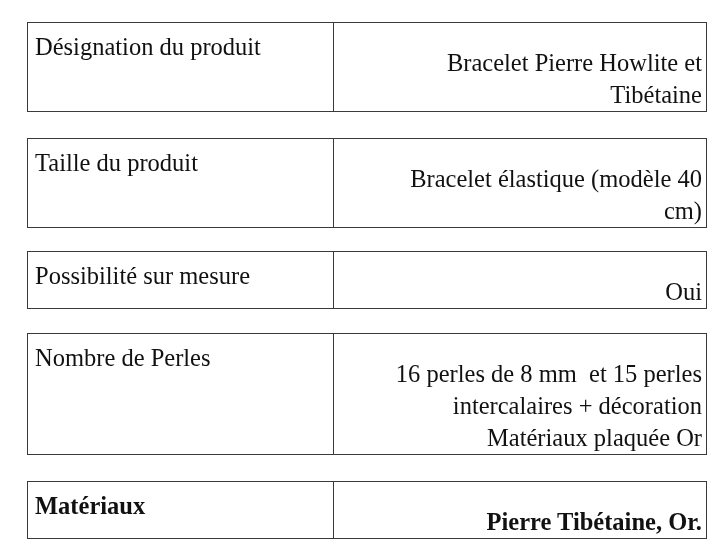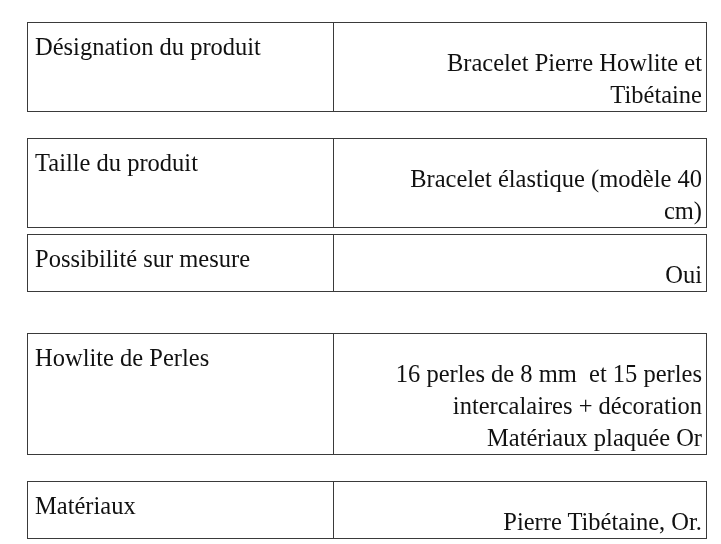--- a/index.html
+++ b/index.html
@@ -63,45 +63,45 @@
       <tr>
     <td class="label">Taille du produit</td>
     <td class="value">
       <div>Bracelet élastique (modèle 40</div>
       <div>cm)</div>
     </td>
   </tr>
 </tbody>
   </table>
 
-<table class="spec-table" style="top:234px; height:48px;">
+<table class="spec-table" style="top:251px; height:48px;">
   <tbody>
       <tr>
     <td class="label">Possibilité sur mesure</td>
     <td class="value">
       <div>Oui</div>
     </td>
   </tr>
 </tbody>
   </table>
 
 <table class="spec-table" style="top:333px; height:114px;">
   <tbody>
       <tr>
-    <td class="label">Howlite de Perles</td>
+    <td class="label">Nombre de Perles</td>
     <td class="value">
       <div style="white-space:pre;">16 perles de 8 mm  et 15 perles</div>
       <div>intercalaires + décoration</div>
       <div>Matériaux plaquée Or</div>
     </td>
   </tr>
 </tbody>
   </table>
 
-<table class="spec-table" style="top:481px; height:48px;">
+<table class="spec-table" style="top:481px; height:48px;font-weight:bold;">
   <tbody>
       <tr>
     <td class="label">Matériaux</td>
     <td class="value">
       <div>Pierre Tibétaine, Or.</div>
     </td>
   </tr>
 </tbody>
   </table>
 

